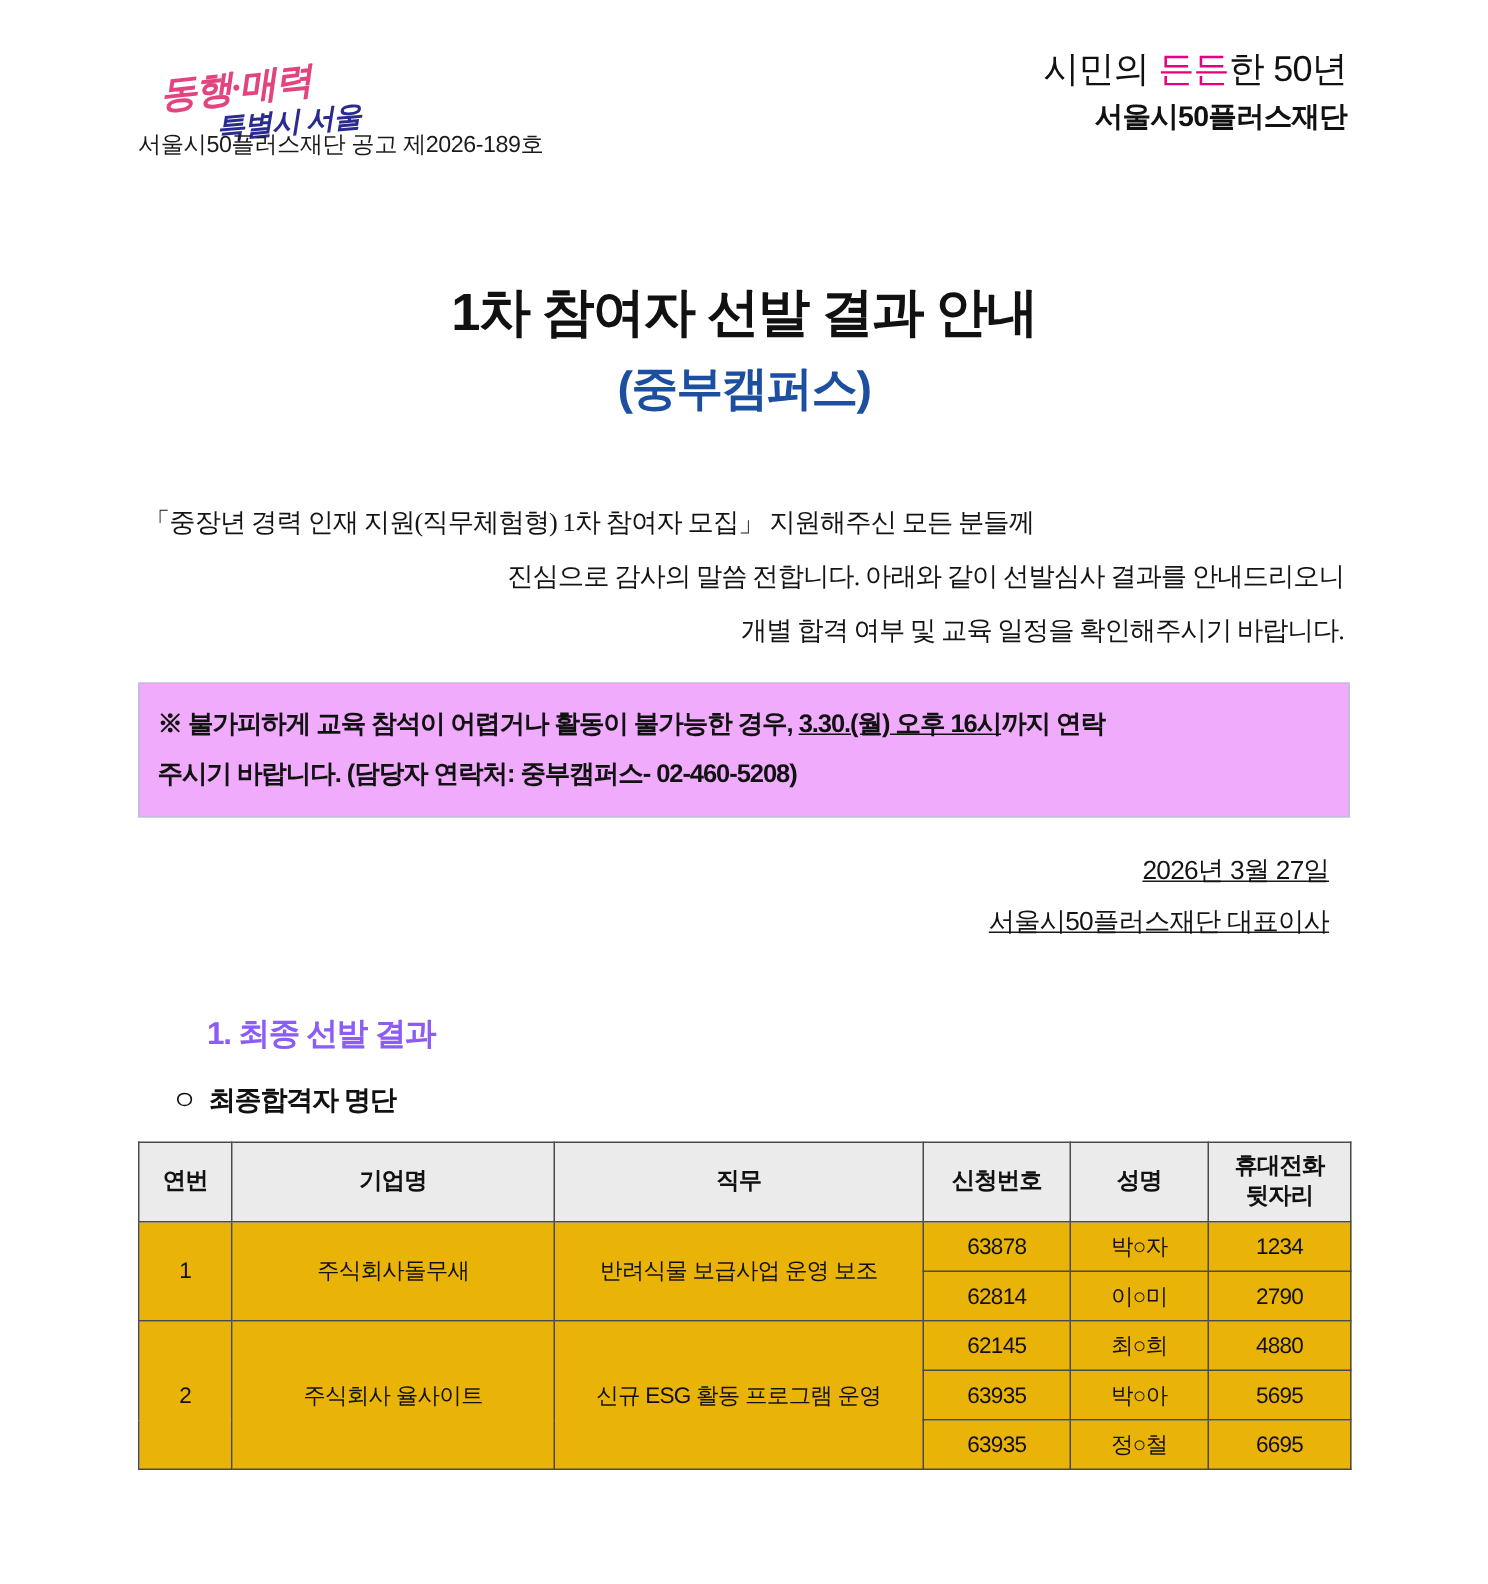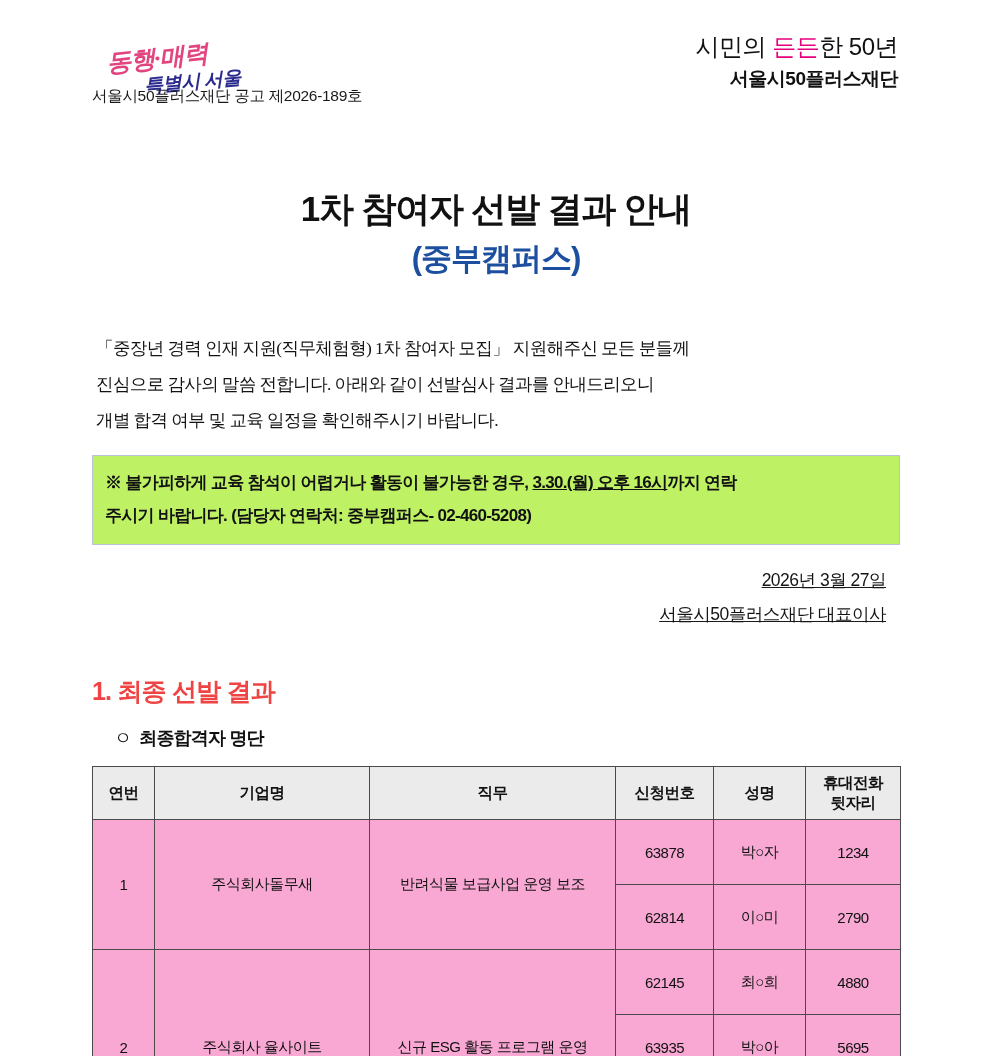--- a/index.html
+++ b/index.html
@@ -119,27 +119,27 @@
     margin-top: 48px;
     font-size: 17.5px;
     line-height: 2.05;
     letter-spacing: -0.6px;
     text-align: justify;
     color: #141414;
     padding: 0 4px;
     font-family: Liberation Serif, serif;
   }
   .intro .ln { display: block; }
-  .intro .ln.c2 { text-align: left; }
+  .intro .ln.c2 { text-align: right; }
 
   
   .callout {
     margin-top: 16px;
     border: 1px solid #b9c2d8;
-    background: #bef264;
+    background: #f0abfc;
     padding: 10px 12px 12px 12px;
     font-size: 17px;
     line-height: 1.95;
     letter-spacing: -0.7px;
     color: #111;
     font-weight: bold;
   }
   .callout .u { text-decoration: underline; }
 
   
@@ -152,24 +152,25 @@
   .sign div {
     font-size: 17.5px;
     letter-spacing: -0.5px;
     line-height: 1.95;
     color: #141414;
   }
 
   
   .section-title {
     margin-top: 44px;
-    font-size: 25px;
+    font-size: 21px;
     font-weight: bold;
     letter-spacing: -0.8px;
-    color: #ef4444;
+    color: #8b5cf6;
+    margin-left: 46px;
   }
   .sub-item {
     margin-top: 18px;
     margin-left: 22px;
     font-size: 18px;
     font-weight: bold;
     letter-spacing: -0.8px;
     color: #111;
   }
   .sub-item .bullet {
@@ -196,22 +197,22 @@
     background: #ebebeb;
     font-size: 15.5px;
     font-weight: bold;
     height: 48px;
     line-height: 1.3;
     padding: 2px 4px;
   }
   table.result td {
     font-size: 15px;
     height: 30px;
-    padding: 17px 4px;
-    background: #f9a8d4;
+    padding: 1px 4px;
+    background: #eab308;
   }
   table.result td.company,
   table.result td.job {
     font-size: 15px;
   }
   .col-no    { width: 62px; }
   .col-comp  { width: 215px; }
   .col-job   { width: 246px; }
   .col-apply { width: 98px; }
   .col-name  { width: 92px; }

